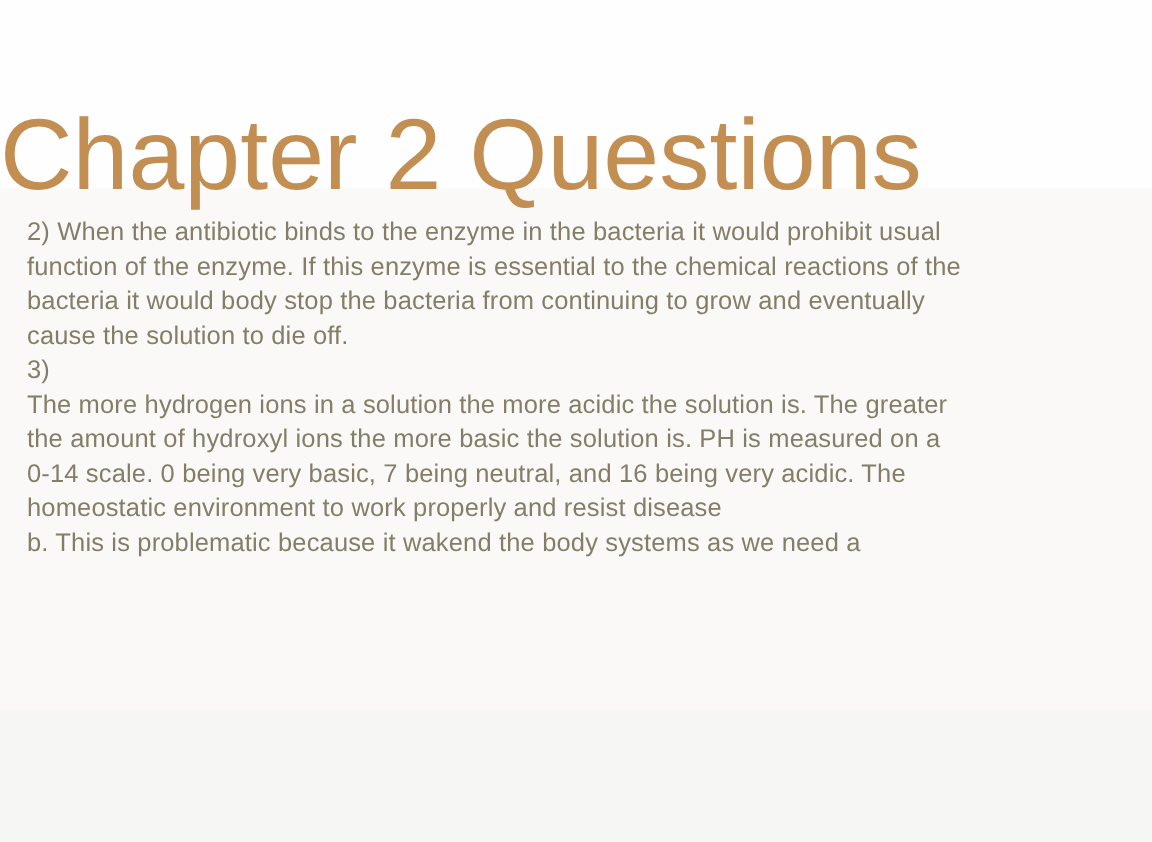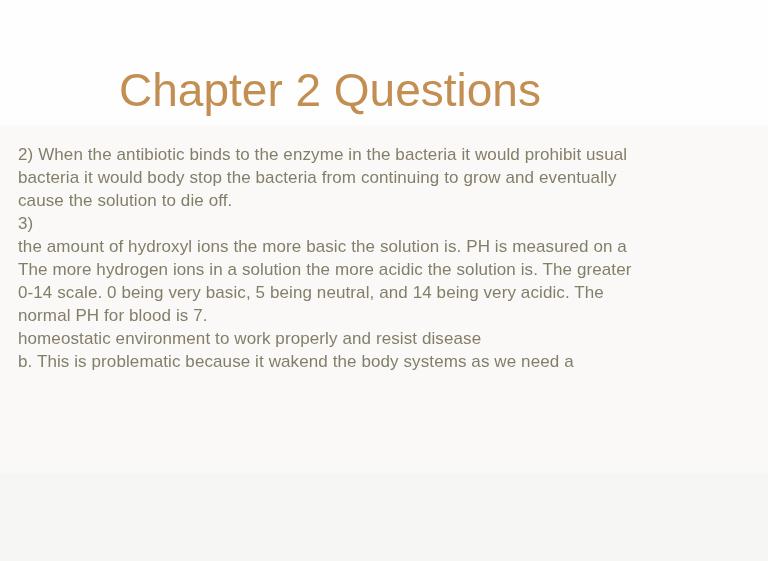--- a/index.html
+++ b/index.html
@@ -26,27 +26,26 @@
   .slide {
     position: absolute;
     inset: 0;
   }
   .slide-title {
     position: absolute;
     top: 22px;
     left: 0;
     width: 612px;
     text-align: center;
-    font-size: 46px;
+    font-size: 67px;
     line-height: 74px;
     font-weight: 400;
     letter-spacing: 0px;
     color: var(--title-color);
     white-space: nowrap;
-    padding-left: 24px;
   }
   .body-text {
     position: absolute;
     top: 143px;
     left: 18px;
     width: 740px;
     color: var(--body-color);
     font-size: 17px;
     line-height: 23px;
     letter-spacing: 0.1px;
@@ -57,24 +56,24 @@
 </style>
 </head>
 <body>
 
 <div class="slide">
 
   <h1 class="slide-title">Chapter 2 Questions</h1>
 
   <div class="body-text">
     <div class="text-line">2) When the antibiotic binds to the enzyme in the bacteria it would prohibit usual</div>
+    <div class="text-line">function of the enzyme. If this enzyme is essential to the chemical reactions of the</div>
     <div class="text-line">bacteria it would body stop the bacteria from continuing to grow and eventually</div>
     <div class="text-line">cause the solution to die off.</div>
     <div class="text-line">3)</div>
+    <div class="text-line">The more hydrogen ions in a solution the more acidic the solution is. The greater</div>
     <div class="text-line">the amount of hydroxyl ions the more basic the solution is. PH is measured on a</div>
-    <div class="text-line">The more hydrogen ions in a solution the more acidic the solution is. The greater</div>
-    <div class="text-line">0-14 scale. 0 being very basic, 5 being neutral, and 14 being very acidic. The</div>
-    <div class="text-line">normal PH for blood is 7.</div>
+    <div class="text-line">0-14 scale. 0 being very basic, 7 being neutral, and 16 being very acidic. The</div>
     <div class="text-line">homeostatic environment to work properly and resist disease</div>
     <div class="text-line">b. This is problematic because it wakend the body systems as we need a</div>
   </div>
 
 </div>
 
 </body></html>

